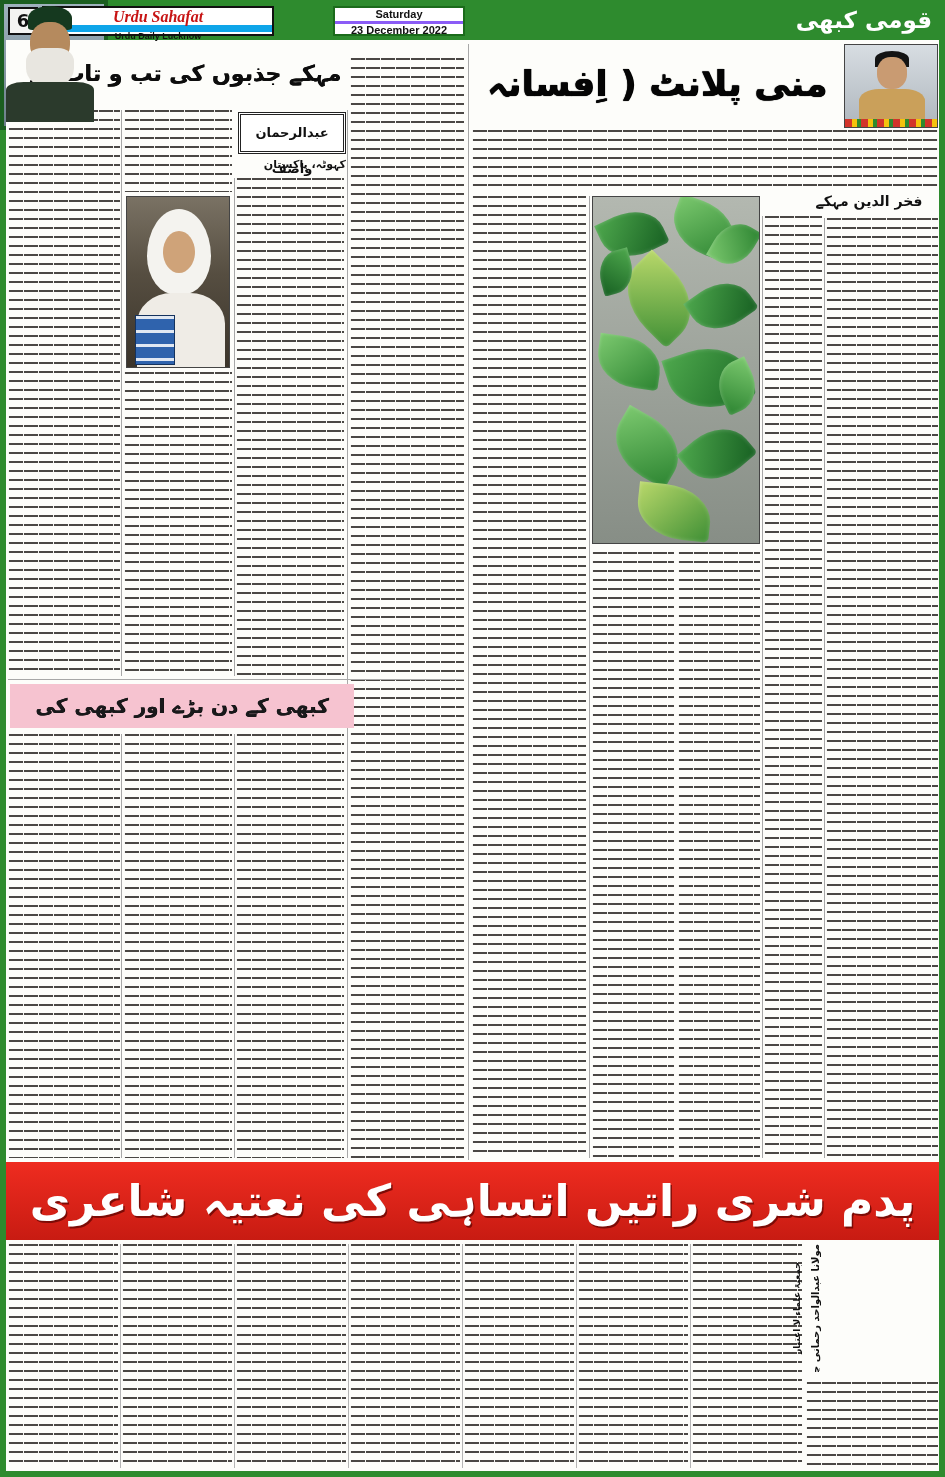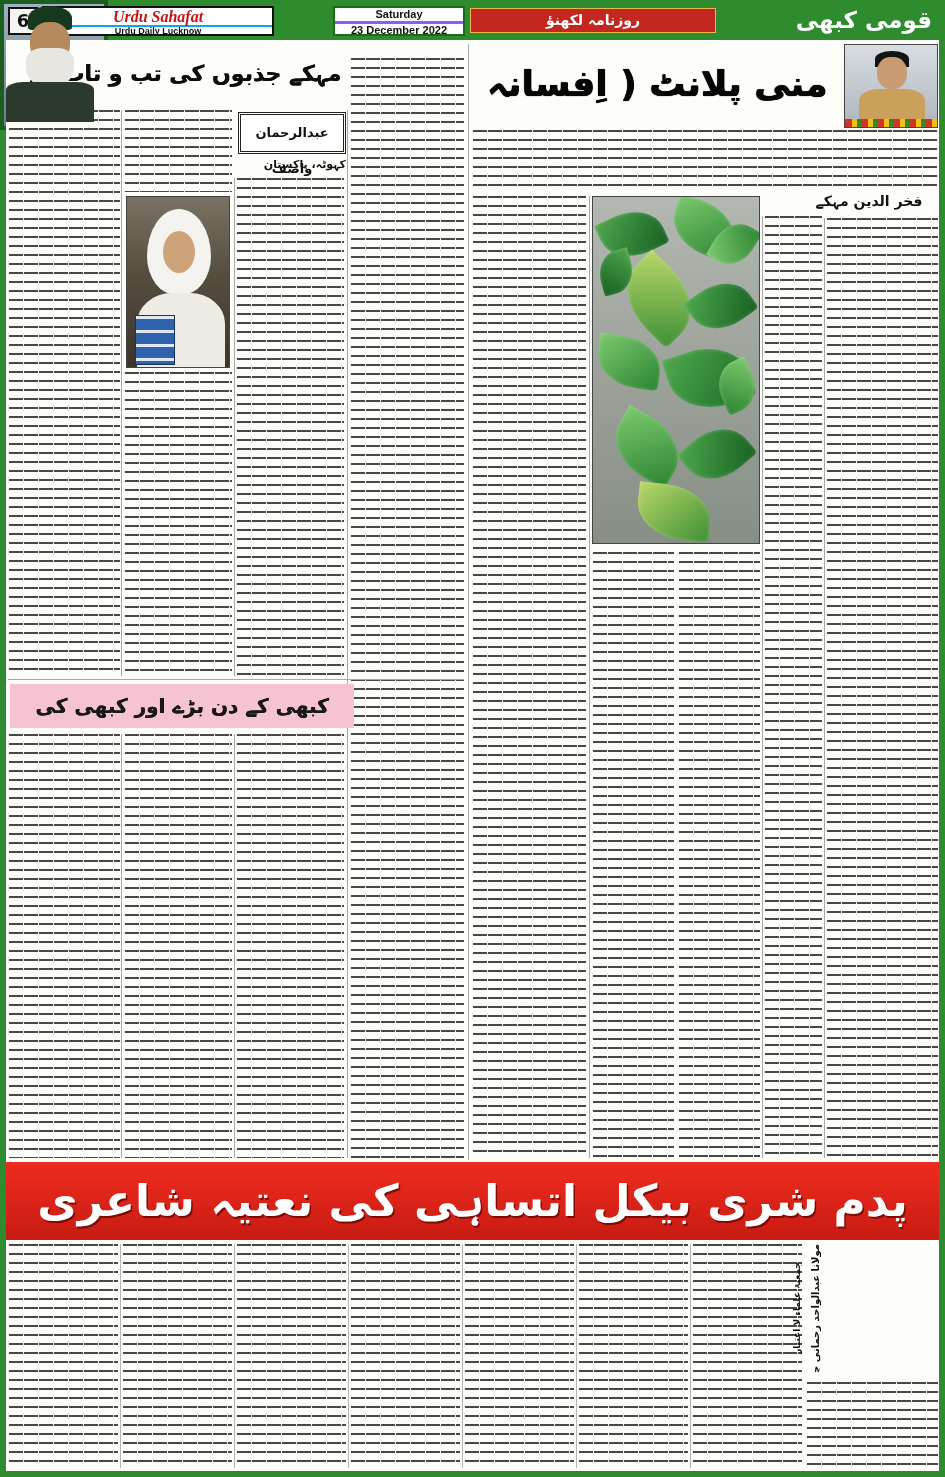--- a/index.html
+++ b/index.html
@@ -7,21 +7,21 @@
   body{font-family:"DejaVu Sans",sans-serif;background:#ddd}
   .page{position:relative;width:945px;height:1477px;background:#2e8b2e;overflow:hidden}
   .inner{position:absolute;left:6px;top:40px;width:933px;height:1431px;background:#fdfdfa}
   .abs{position:absolute}
 
   
   .page-number{left:8px;top:7px;width:30px;height:28px;background:#f4f4f2;border:2px solid #111;
     font:700 18px "DejaVu Sans",sans-serif;text-align:center;line-height:24px;color:#111}
   .masthead{left:42px;top:6px;width:232px;height:30px;background:#fff;border:2px solid #111;text-align:center}
   .mh-title{font:700 italic 16px "Liberation Serif",serif;color:#c71414;line-height:17px}
-  .mh-sub{font:700 9px "Liberation Sans",sans-serif;color:#111;border-top:2px solid #0ea5e9;line-height:9px}
+  .mh-sub{font:700 9px "Liberation Sans",sans-serif;color:#111;border-top:7px solid #0ea5e9;line-height:9px}
   .datebox{left:333px;top:6px;width:132px;height:30px;background:#fff;border:2px solid #1b6b1b;text-align:center}
   .db-day{font:700 11px "Liberation Sans",sans-serif;line-height:13px;color:#111}
   .db-date{font:700 11px "Liberation Sans",sans-serif;line-height:12px;color:#111;border-top:3px solid #8b5cf6}
   .redband{left:470px;top:8px;width:246px;height:25px;background:#c4271f;border:1px solid #e9b94e;color:#fff;
     font:700 14px "DejaVu Sans",sans-serif;text-align:center;line-height:23px}
   .section-title{left:760px;top:5px;width:172px;height:30px;color:#fff;font:700 23px "DejaVu Sans",sans-serif;
     text-align:right;line-height:30px}
 
   
   .txt{position:absolute;opacity:.82;background-image:
@@ -73,21 +73,20 @@
 
   <div class="abs page-number">6</div>
   <div class="abs masthead">
     <div class="mh-title">Urdu Sahafat</div>
     <div class="mh-sub">Urdu Daily Lucknow</div>
   </div>
   <div class="abs datebox">
     <div class="db-day">Saturday</div>
     <div class="db-date">23 December 2022</div>
   </div>
-  <div class="abs redband" dir="rtl">روزنامہ لکھنؤ</div>
   <div class="abs section-title" dir="rtl">قومی کبھی</div>
 
   <div class="abs hl-left" dir="rtl">مہکے جذبوں کی تب و تاب کے خواب</div>
   <div class="abs author-box">
     <span dir="rtl">عبدالرحمان واصف</span>
   </div>
   <div class="abs author-loc" dir="rtl">کہوٹہ، پاکستان</div>
 
   <div class="photo photo-woman">
     <div class="shape" style="left:20px;top:12px;width:64px;height:86px;background:#f4f3ef;border-radius:50% 50% 46% 46%/55% 55% 45% 45%"></div>
@@ -143,21 +142,21 @@
   <div class="rule-v" style="left:762px;top:216px;height:942px"></div>
   <div class="rule-v" style="left:824px;top:218px;height:940px"></div>
 
   <div class="abs hl-pink" dir="rtl">کبھی کے دن بڑے اور کبھی کی راتیں</div>
   <div class="txt" style="left:8px;top:734px;width:112px;height:424px"></div>
   <div class="txt" style="left:124px;top:734px;width:108px;height:424px"></div>
   <div class="txt" style="left:236px;top:734px;width:108px;height:424px"></div>
   <div class="rule-v" style="left:121px;top:734px;height:424px"></div>
   <div class="rule-v" style="left:234px;top:734px;height:424px"></div>
 
-  <div class="abs banner-poetry" dir="rtl">پدم شری بیکل اتساہی کی نعتیہ شاعری</div>
+  <div class="abs banner-poetry" dir="rtl">پدم شری راتیں اتساہی کی نعتیہ شاعری</div>
 
   <div class="bottom-rules"></div>
   <div class="txt" style="left:8px;top:1244px;width:110px;height:224px"></div>
   <div class="txt" style="left:122px;top:1244px;width:110px;height:224px"></div>
   <div class="txt" style="left:236px;top:1244px;width:110px;height:224px"></div>
   <div class="txt" style="left:350px;top:1244px;width:110px;height:224px"></div>
   <div class="txt" style="left:464px;top:1244px;width:110px;height:224px"></div>
   <div class="txt" style="left:578px;top:1244px;width:110px;height:224px"></div>
   <div class="txt" style="left:692px;top:1244px;width:110px;height:224px"></div>
   <div class="txt" style="left:806px;top:1382px;width:132px;height:86px"></div>

